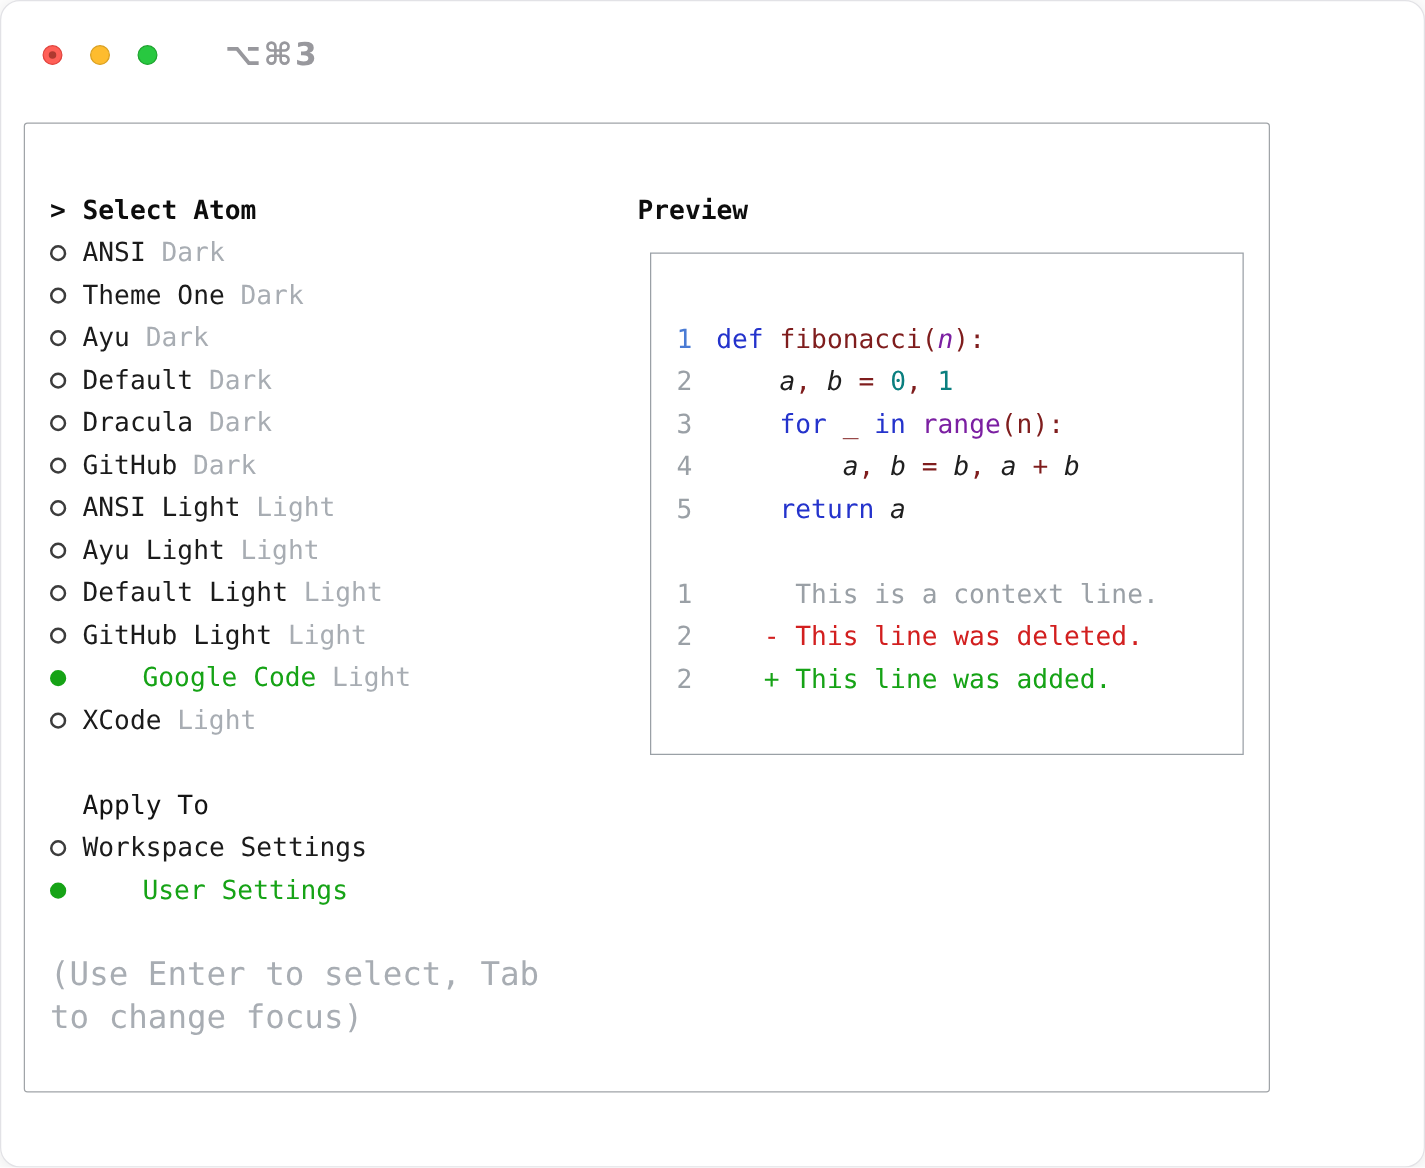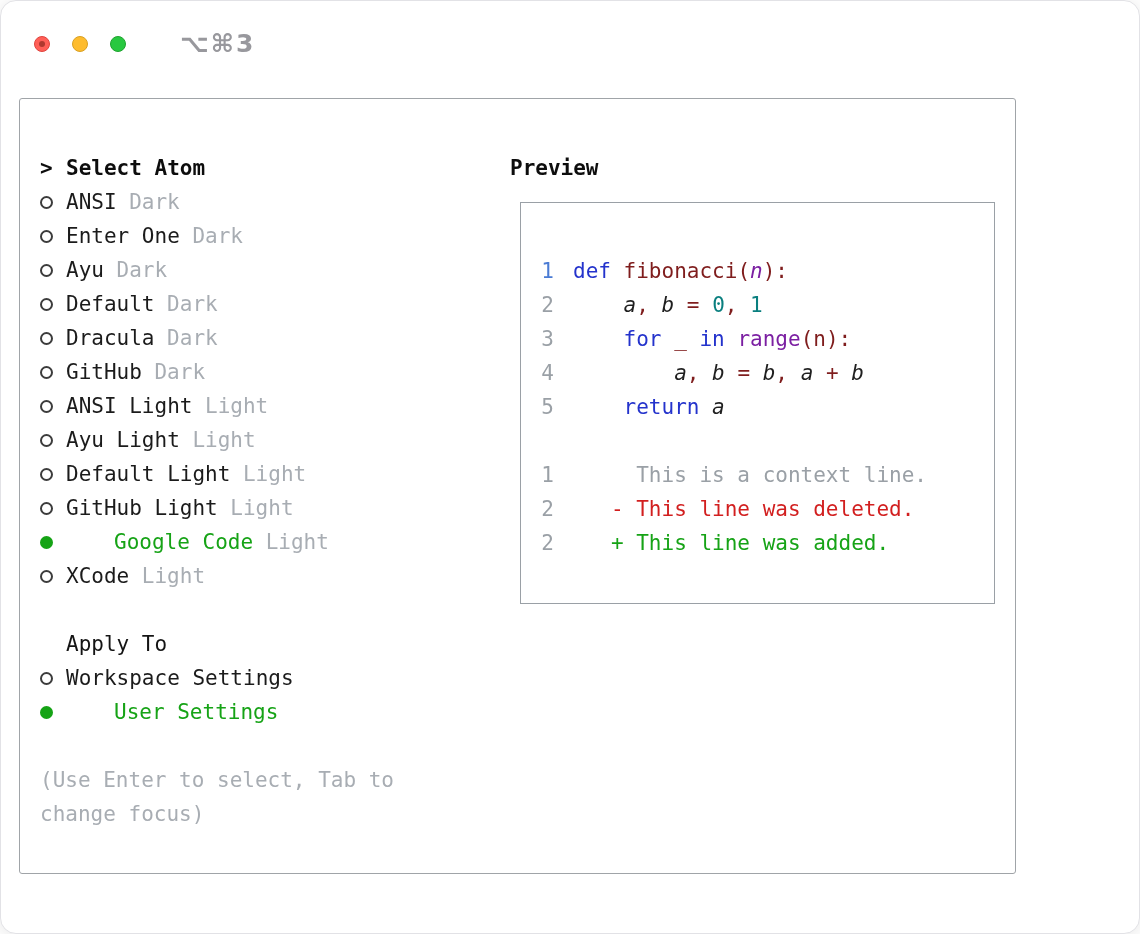--- a/index.html
+++ b/index.html
@@ -68,21 +68,21 @@
   .radio{
     width:13px;height:13px;border:2px solid #3c3c3c;border-radius:50%;
     margin-right:13px;flex:none;
   }
   .selected .radio{background:var(--green);border-color:var(--green);}
   .tname{color:var(--ink);white-space:pre;}
   .selected .tname{color:var(--green);margin-left:48px;}
   .tvariant{color:var(--muted);margin-left:0.6em;white-space:pre;}
   .apply-title{color:#141414;}
   .hint{
-    width:430px;color:var(--muted);font-size:21px;line-height:34px;margin-top:0;
+    width:430px;color:var(--muted);font-size:26px;line-height:34px;margin-top:0;
   }
   
   .preview-col{position:absolute;left:470px;top:52px;margin-left:20px;}
   .preview-box{
     margin-left:10px;margin-top:17px;
     width:475px;height:402px;
     border:1px solid #9aa0a6;background:#fff;
     padding:51px 0 0 20px;
   }
   .pline{height:34px;display:flex;align-items:center;font-size:21px;}
@@ -122,21 +122,21 @@
       </div>
 
       <div id="theme-list">
           <div class="row theme-row">
     <span class="radio"></span>
     <span class="tname">ANSI</span>
     <span class="tvariant">Dark</span>
   </div>
           <div class="row theme-row">
     <span class="radio"></span>
-    <span class="tname">Enter One</span>
+    <span class="tname">Theme One</span>
     <span class="tvariant">Dark</span>
   </div>
           <div class="row theme-row">
     <span class="radio"></span>
     <span class="tname">Ayu</span>
     <span class="tvariant">Dark</span>
   </div>
           <div class="row theme-row">
     <span class="radio"></span>
     <span class="tname">Default</span>

